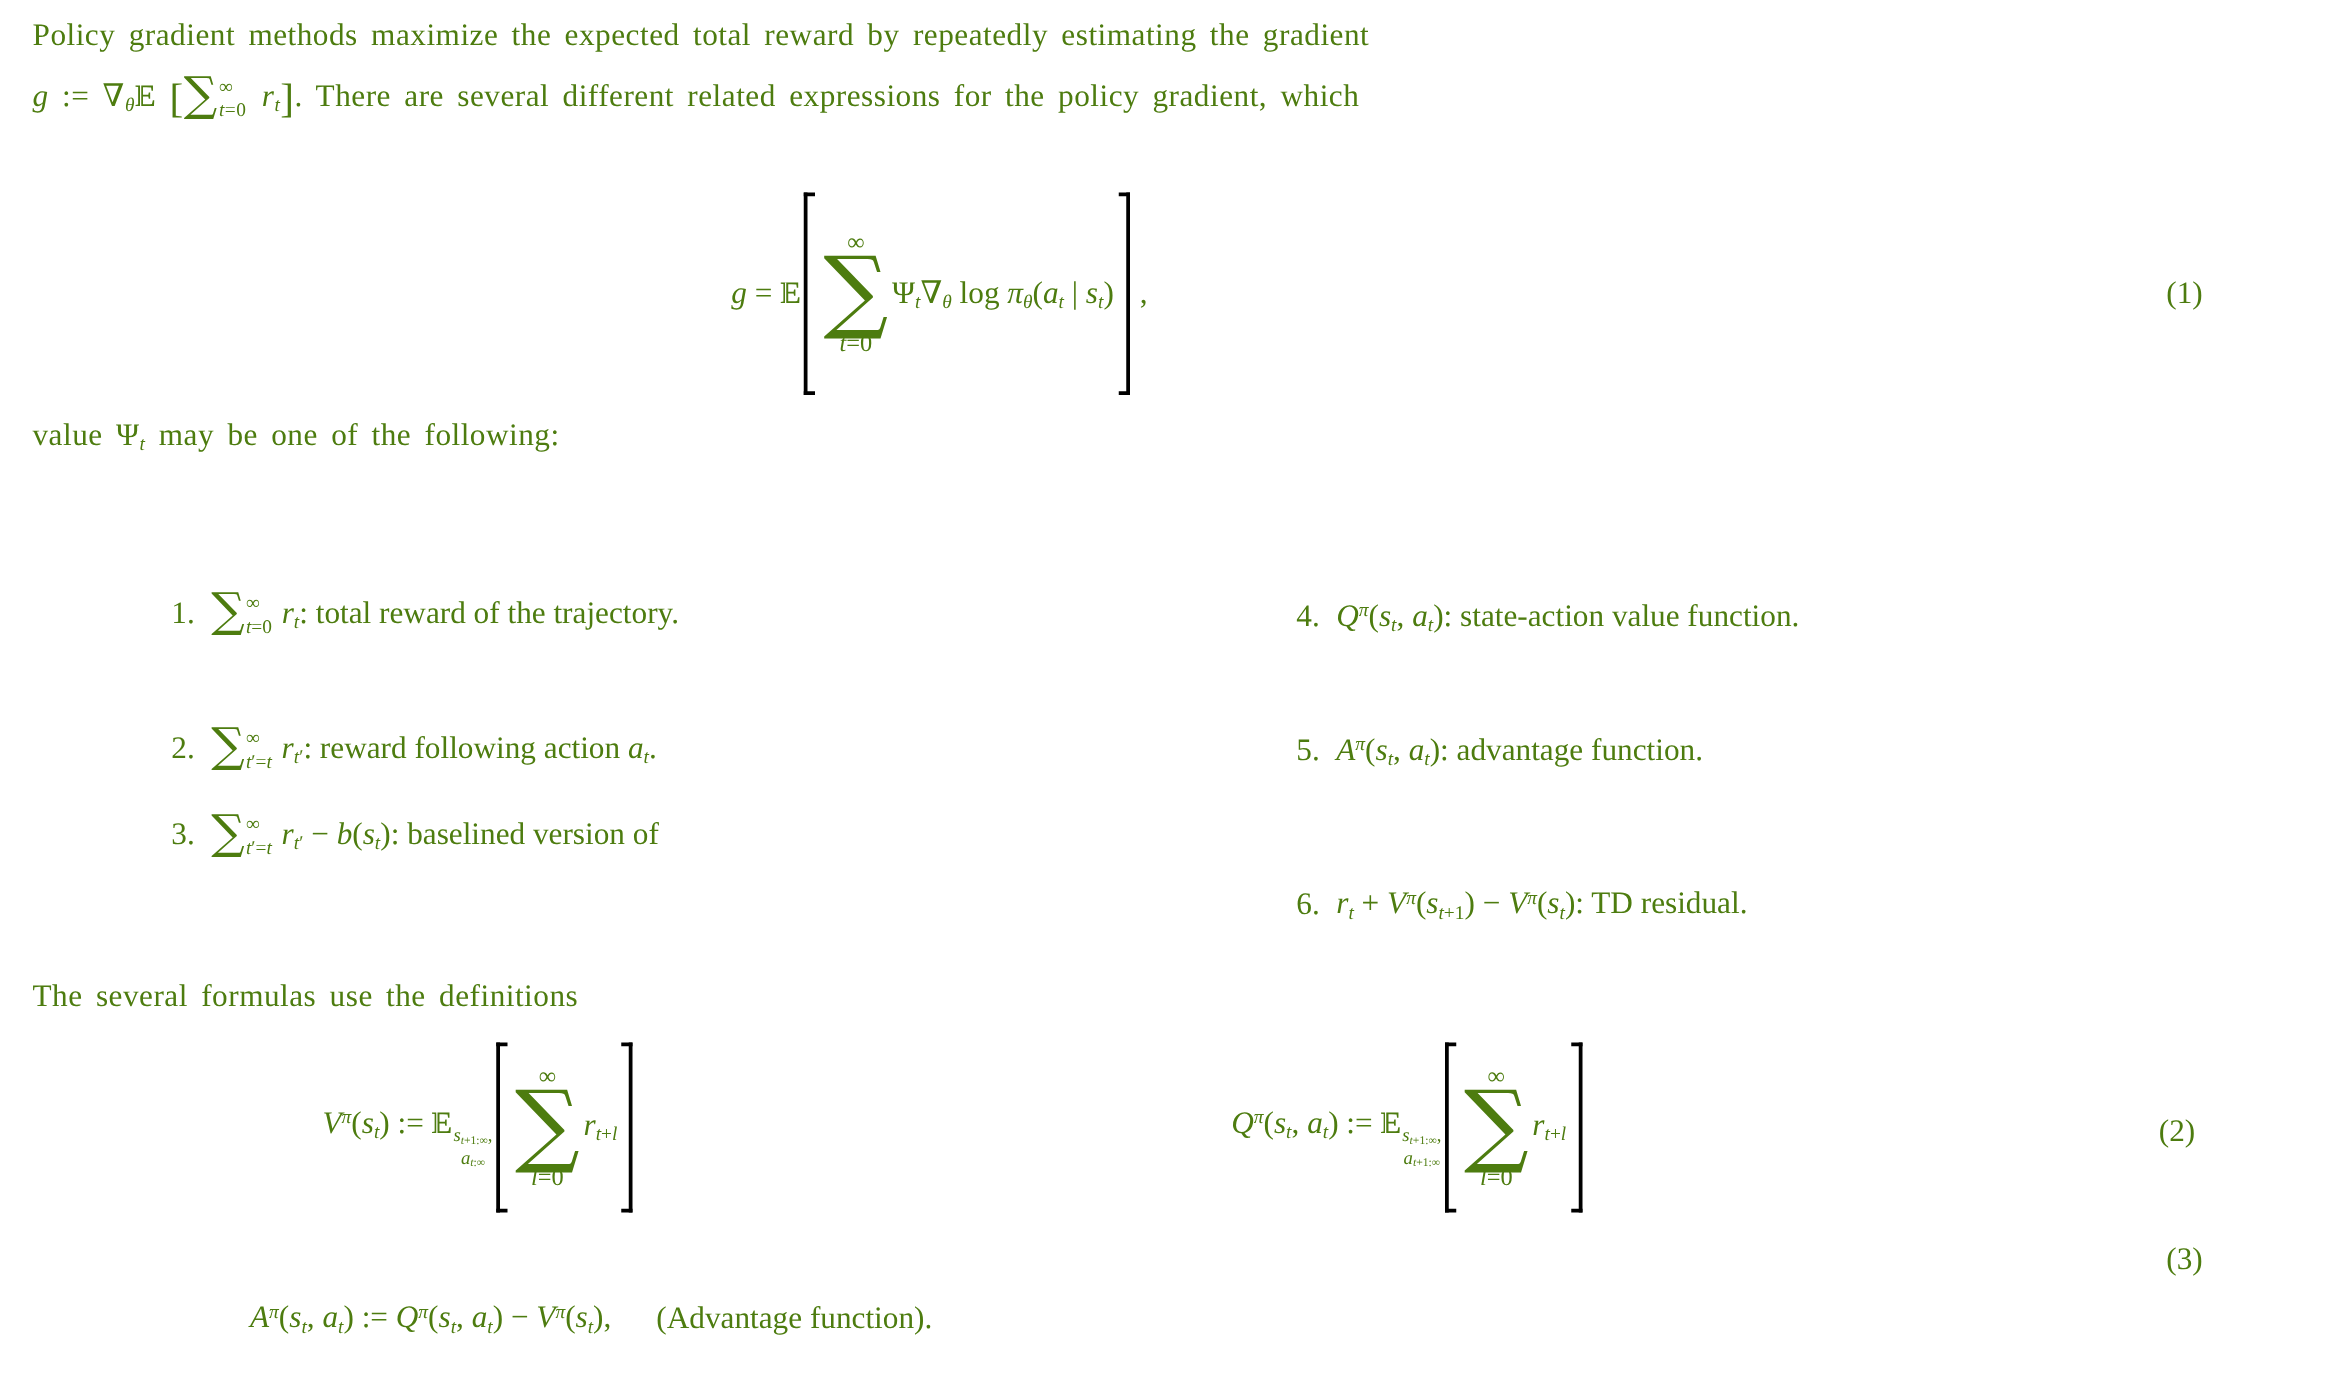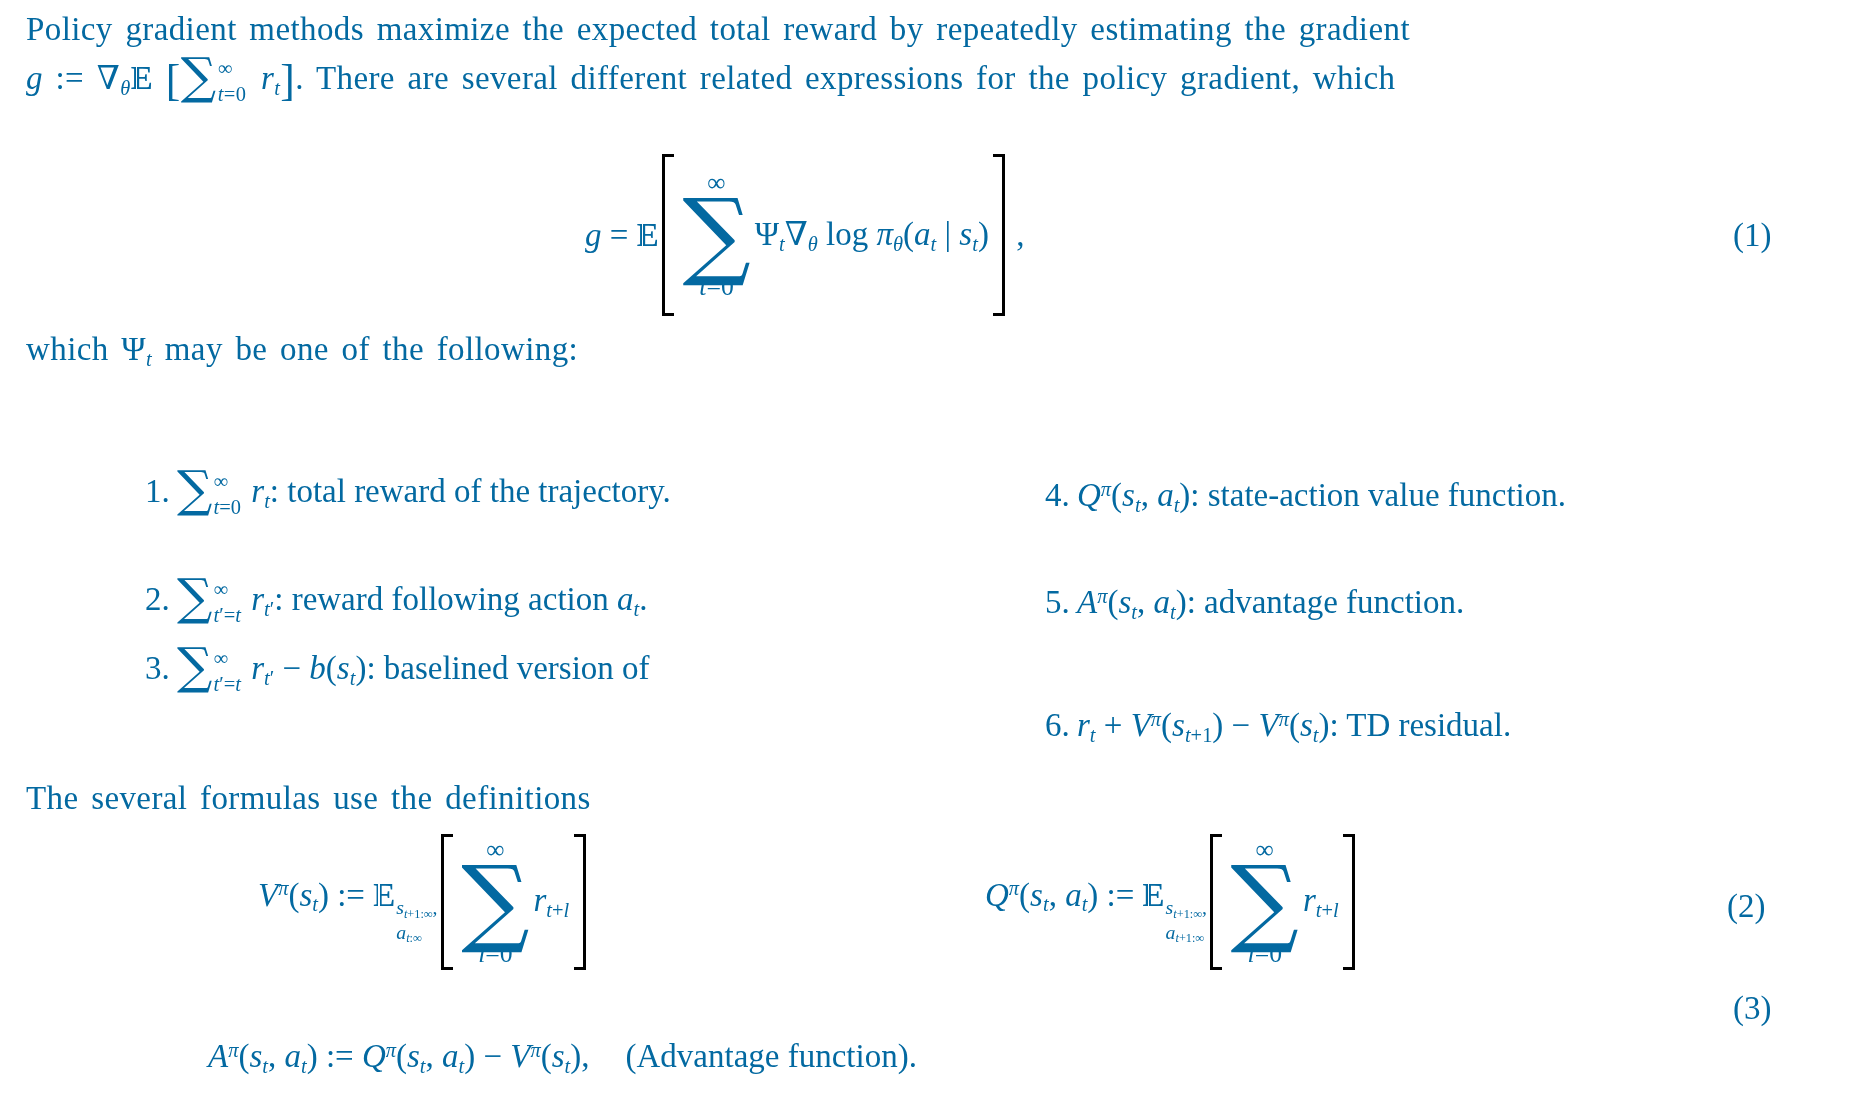--- a/index.html
+++ b/index.html
@@ -1,17 +1,17 @@
 <!DOCTYPE html>
 <html><head>
 <meta charset="utf-8">
 <style>
   html,body{margin:0;padding:0;background:#fff;}
-  .page{position:relative;width:1872px;height:1102px;background:#ffffff;color:#0369a1;
-        font-family:"Liberation Serif","DejaVu Serif","DejaVu Sans",serif;font-size:33px;overflow:hidden;}
+  .page{position:relative;width:1872px;height:1102px;background:#ffffff;color:#4d7c0f;
+        font-family:"Liberation Serif","DejaVu Serif","DejaVu Sans",serif;font-size:25px;overflow:hidden;}
 
   .pline{position:absolute;line-height:42px;white-space:pre;word-spacing:4px;letter-spacing:0.4px;}
   .pl1{left:26px;top:8px;}
   .pl2{left:26px;top:57px;}
   .pl3{left:26px;top:92px;}
   .wl{left:26px;top:328px;}
   .dl{left:26px;top:777px;}
 
   .eq{position:absolute;display:flex;align-items:center;white-space:pre;}
   .eq1{left:585px;top:154px;height:162px;}
@@ -47,39 +47,39 @@
   .m-sup{font-size:0.62em;vertical-align:0.5em;}
   .m-sum{font-size:1.5em;line-height:0;vertical-align:-0.08em;font-family:"DejaVu Serif","DejaVu Sans",serif;}
   .m-big{font-size:1.32em;line-height:0;vertical-align:-0.14em;}
   .m-ss{display:inline-flex;flex-direction:column;justify-content:space-between;align-items:flex-start;
         height:2.25em;font-size:0.62em;line-height:1;vertical-align:middle;margin:0 0.1em 0 0.06em;}
   .m-ss-sup,.m-ss-sub{display:block;}
   .m-lim{display:inline-flex;flex-direction:column;align-items:center;margin:0 0.12em;line-height:1;}
   .m-lim-top{font-size:0.78em;line-height:1;margin-bottom:3px;}
   .m-lim-sym{font-size:2.9em;line-height:0.74;font-family:"DejaVu Serif","DejaVu Sans",serif;}
   .m-lim-bot{font-size:0.78em;line-height:1;margin-top:5px;}
-  .m-sub2{display:inline-flex;flex-direction:column;font-size:0.6em;line-height:1.15;
+  .m-sub2{display:inline-flex;flex-direction:column;align-items:center;font-size:0.6em;line-height:1.15;
           vertical-align:-0.45em;margin-left:0.05em;}
   .m-sub2-row{display:block;white-space:pre;}
   .m-lb,.m-rb{align-self:stretch;width:0.36em;flex:none;box-sizing:border-box;}
   .m-lb{border:3px solid #000;border-right:none;margin:0 0.14em 0 0.1em;}
   .m-rb{border:3px solid #000;border-left:none;margin:0 0.08em 0 0.14em;}
 </style>
 </head>
 <body>
 
 <div class="page">
 
   <div class="pline pl1">Policy gradient methods maximize the expected total reward by repeatedly estimating the gradient</div>
   <div class="pline pl2"><span class="m-run"><span class="m-i">g</span><span class="m-r"> := </span><span class="m-r">∇</span><span class="m-sub"><span class="m-run"><span class="m-i">θ</span></span></span><span class="m-bb">E</span><span class="m-r"> </span><span class="m-big">[</span><span class="m-sum">∑</span><span class="m-ss"><span class="m-ss-sup"><span class="m-run"><span class="m-r">∞</span></span></span><span class="m-ss-sub"><span class="m-run"><span class="m-i">t</span><span class="m-r">=0</span></span></span></span><span class="m-r"> </span><span class="m-i">r</span><span class="m-sub"><span class="m-run"><span class="m-i">t</span></span></span><span class="m-big">]</span><span class="m-r">. There are several different related expressions for the policy gradient, which</span></span></div>
 
   <div class="eq eq1"><span class="m-run"><span class="m-i">g</span><span class="m-r"> = </span><span class="m-bb">E</span></span><span class="m-lb"></span><span class="m-lim"><span class="m-lim-top"><span class="m-run"><span class="m-r">∞</span></span></span><span class="m-lim-sym">∑</span><span class="m-lim-bot"><span class="m-run"><span class="m-i">t</span><span class="m-r">=0</span></span></span></span><span class="m-run"><span class="m-r">Ψ</span><span class="m-sub"><span class="m-run"><span class="m-i">t</span></span></span><span class="m-r">∇</span><span class="m-sub"><span class="m-run"><span class="m-i">θ</span></span></span><span class="m-r"> log </span><span class="m-i">π</span><span class="m-sub"><span class="m-run"><span class="m-i">θ</span></span></span><span class="m-r">(</span><span class="m-i">a</span><span class="m-sub"><span class="m-run"><span class="m-i">t</span></span></span><span class="m-r"> | </span><span class="m-i">s</span><span class="m-sub"><span class="m-run"><span class="m-i">t</span></span></span><span class="m-r">)</span></span><span class="m-rb"></span><span class="m-run"><span class="m-r"> ,</span></span></div>
   <div class="eqnum n1">(1)</div>
 
-  <div class="pline wl"><span class="m-run"><span class="m-r">which </span><span class="m-r">Ψ</span><span class="m-sub"><span class="m-run"><span class="m-i">t</span></span></span><span class="m-r"> may be one of the following:</span></span></div>
+  <div class="pline wl"><span class="m-run"><span class="m-r">value </span><span class="m-r">Ψ</span><span class="m-sub"><span class="m-run"><span class="m-i">t</span></span></span><span class="m-r"> may be one of the following:</span></span></div>
 
   <div class="li i1">
     <span class="li-num">1.</span><span class="li-body"><span class="m-run"><span class="m-sum">∑</span><span class="m-ss"><span class="m-ss-sup"><span class="m-run"><span class="m-r">∞</span></span></span><span class="m-ss-sub"><span class="m-run"><span class="m-i">t</span><span class="m-r">=0</span></span></span></span><span class="m-r"> </span><span class="m-i">r</span><span class="m-sub"><span class="m-run"><span class="m-i">t</span></span></span><span class="m-r">: total reward of the trajectory.</span></span></span>
   </div>
   <div class="li i2">
     <span class="li-num">2.</span><span class="li-body"><span class="m-run"><span class="m-sum">∑</span><span class="m-ss"><span class="m-ss-sup"><span class="m-run"><span class="m-r">∞</span></span></span><span class="m-ss-sub"><span class="m-run"><span class="m-i">t</span><span class="m-r">′=</span><span class="m-i">t</span></span></span></span><span class="m-r"> </span><span class="m-i">r</span><span class="m-sub"><span class="m-run"><span class="m-i">t</span><span class="m-r">′</span></span></span><span class="m-r">: reward following action </span><span class="m-i">a</span><span class="m-sub"><span class="m-run"><span class="m-i">t</span></span></span><span class="m-r">.</span></span></span>
   </div>
   <div class="li i3">
     <span class="li-num">3.</span><span class="li-body"><span class="m-run"><span class="m-sum">∑</span><span class="m-ss"><span class="m-ss-sup"><span class="m-run"><span class="m-r">∞</span></span></span><span class="m-ss-sub"><span class="m-run"><span class="m-i">t</span><span class="m-r">′=</span><span class="m-i">t</span></span></span></span><span class="m-r"> </span><span class="m-i">r</span><span class="m-sub"><span class="m-run"><span class="m-i">t</span><span class="m-r">′</span></span></span><span class="m-r"> − </span><span class="m-i">b</span><span class="m-r">(</span><span class="m-i">s</span><span class="m-sub"><span class="m-run"><span class="m-i">t</span></span></span><span class="m-r">): baselined version of</span></span></span>
   </div>

